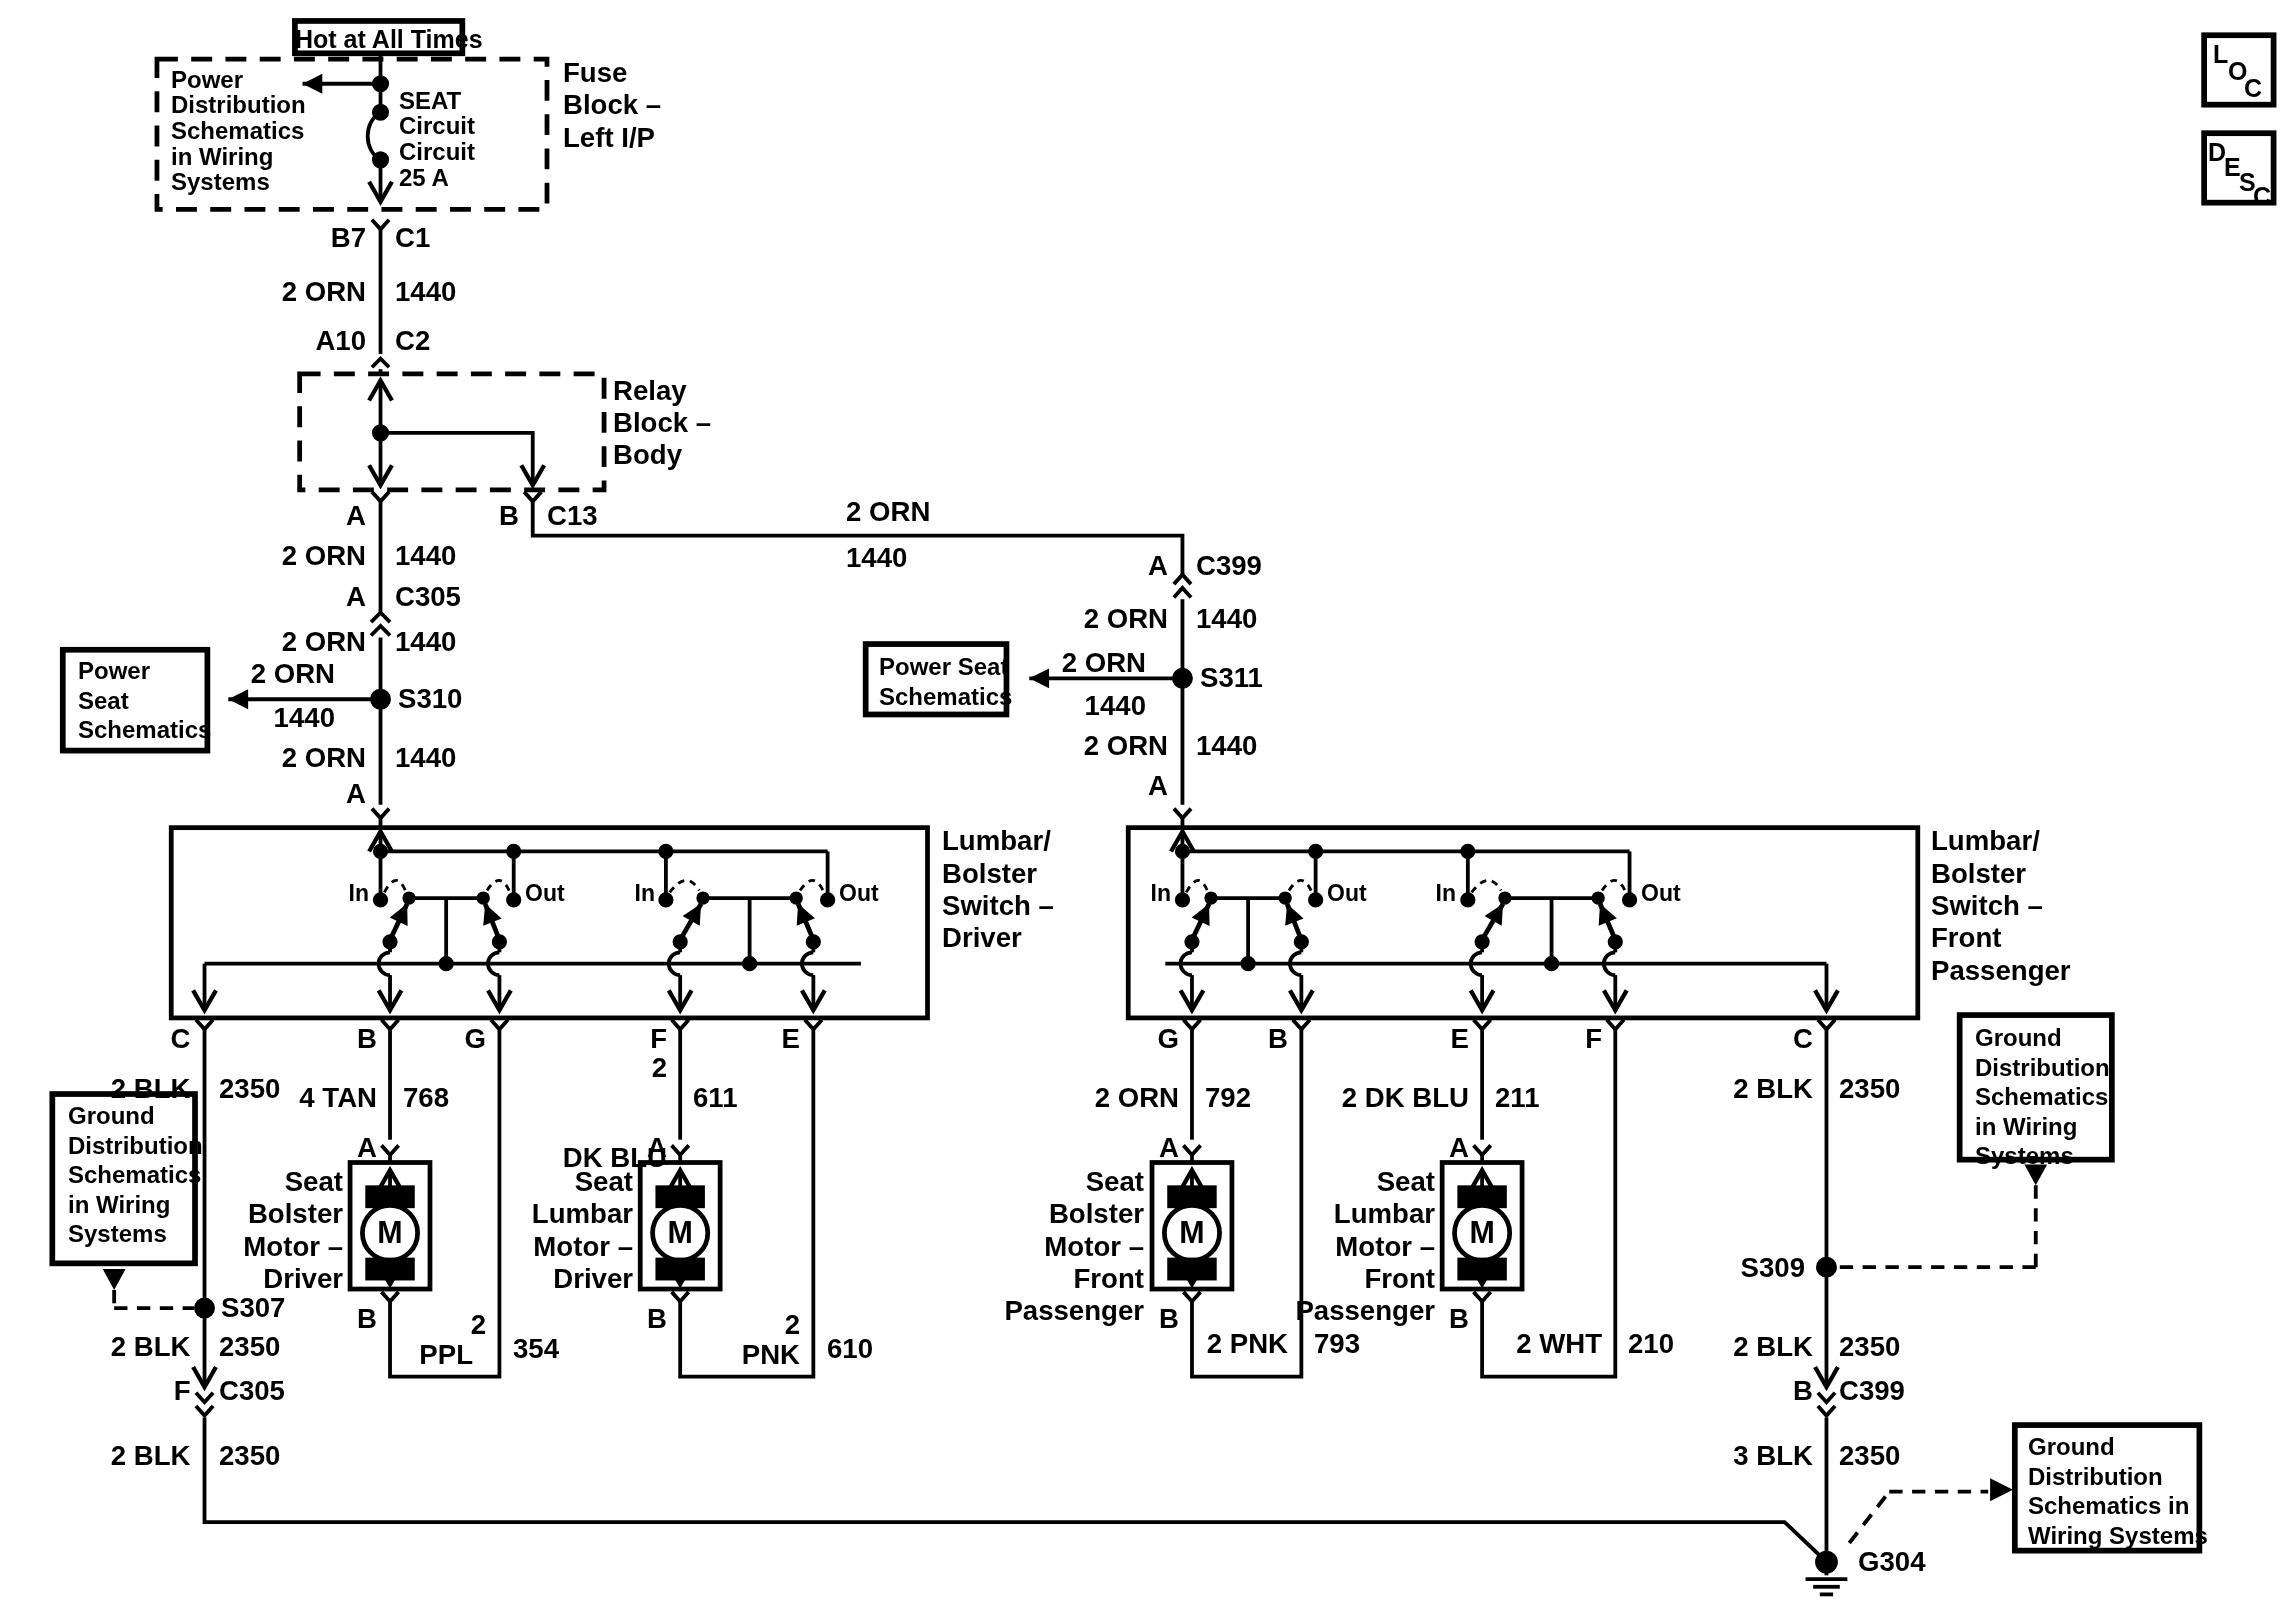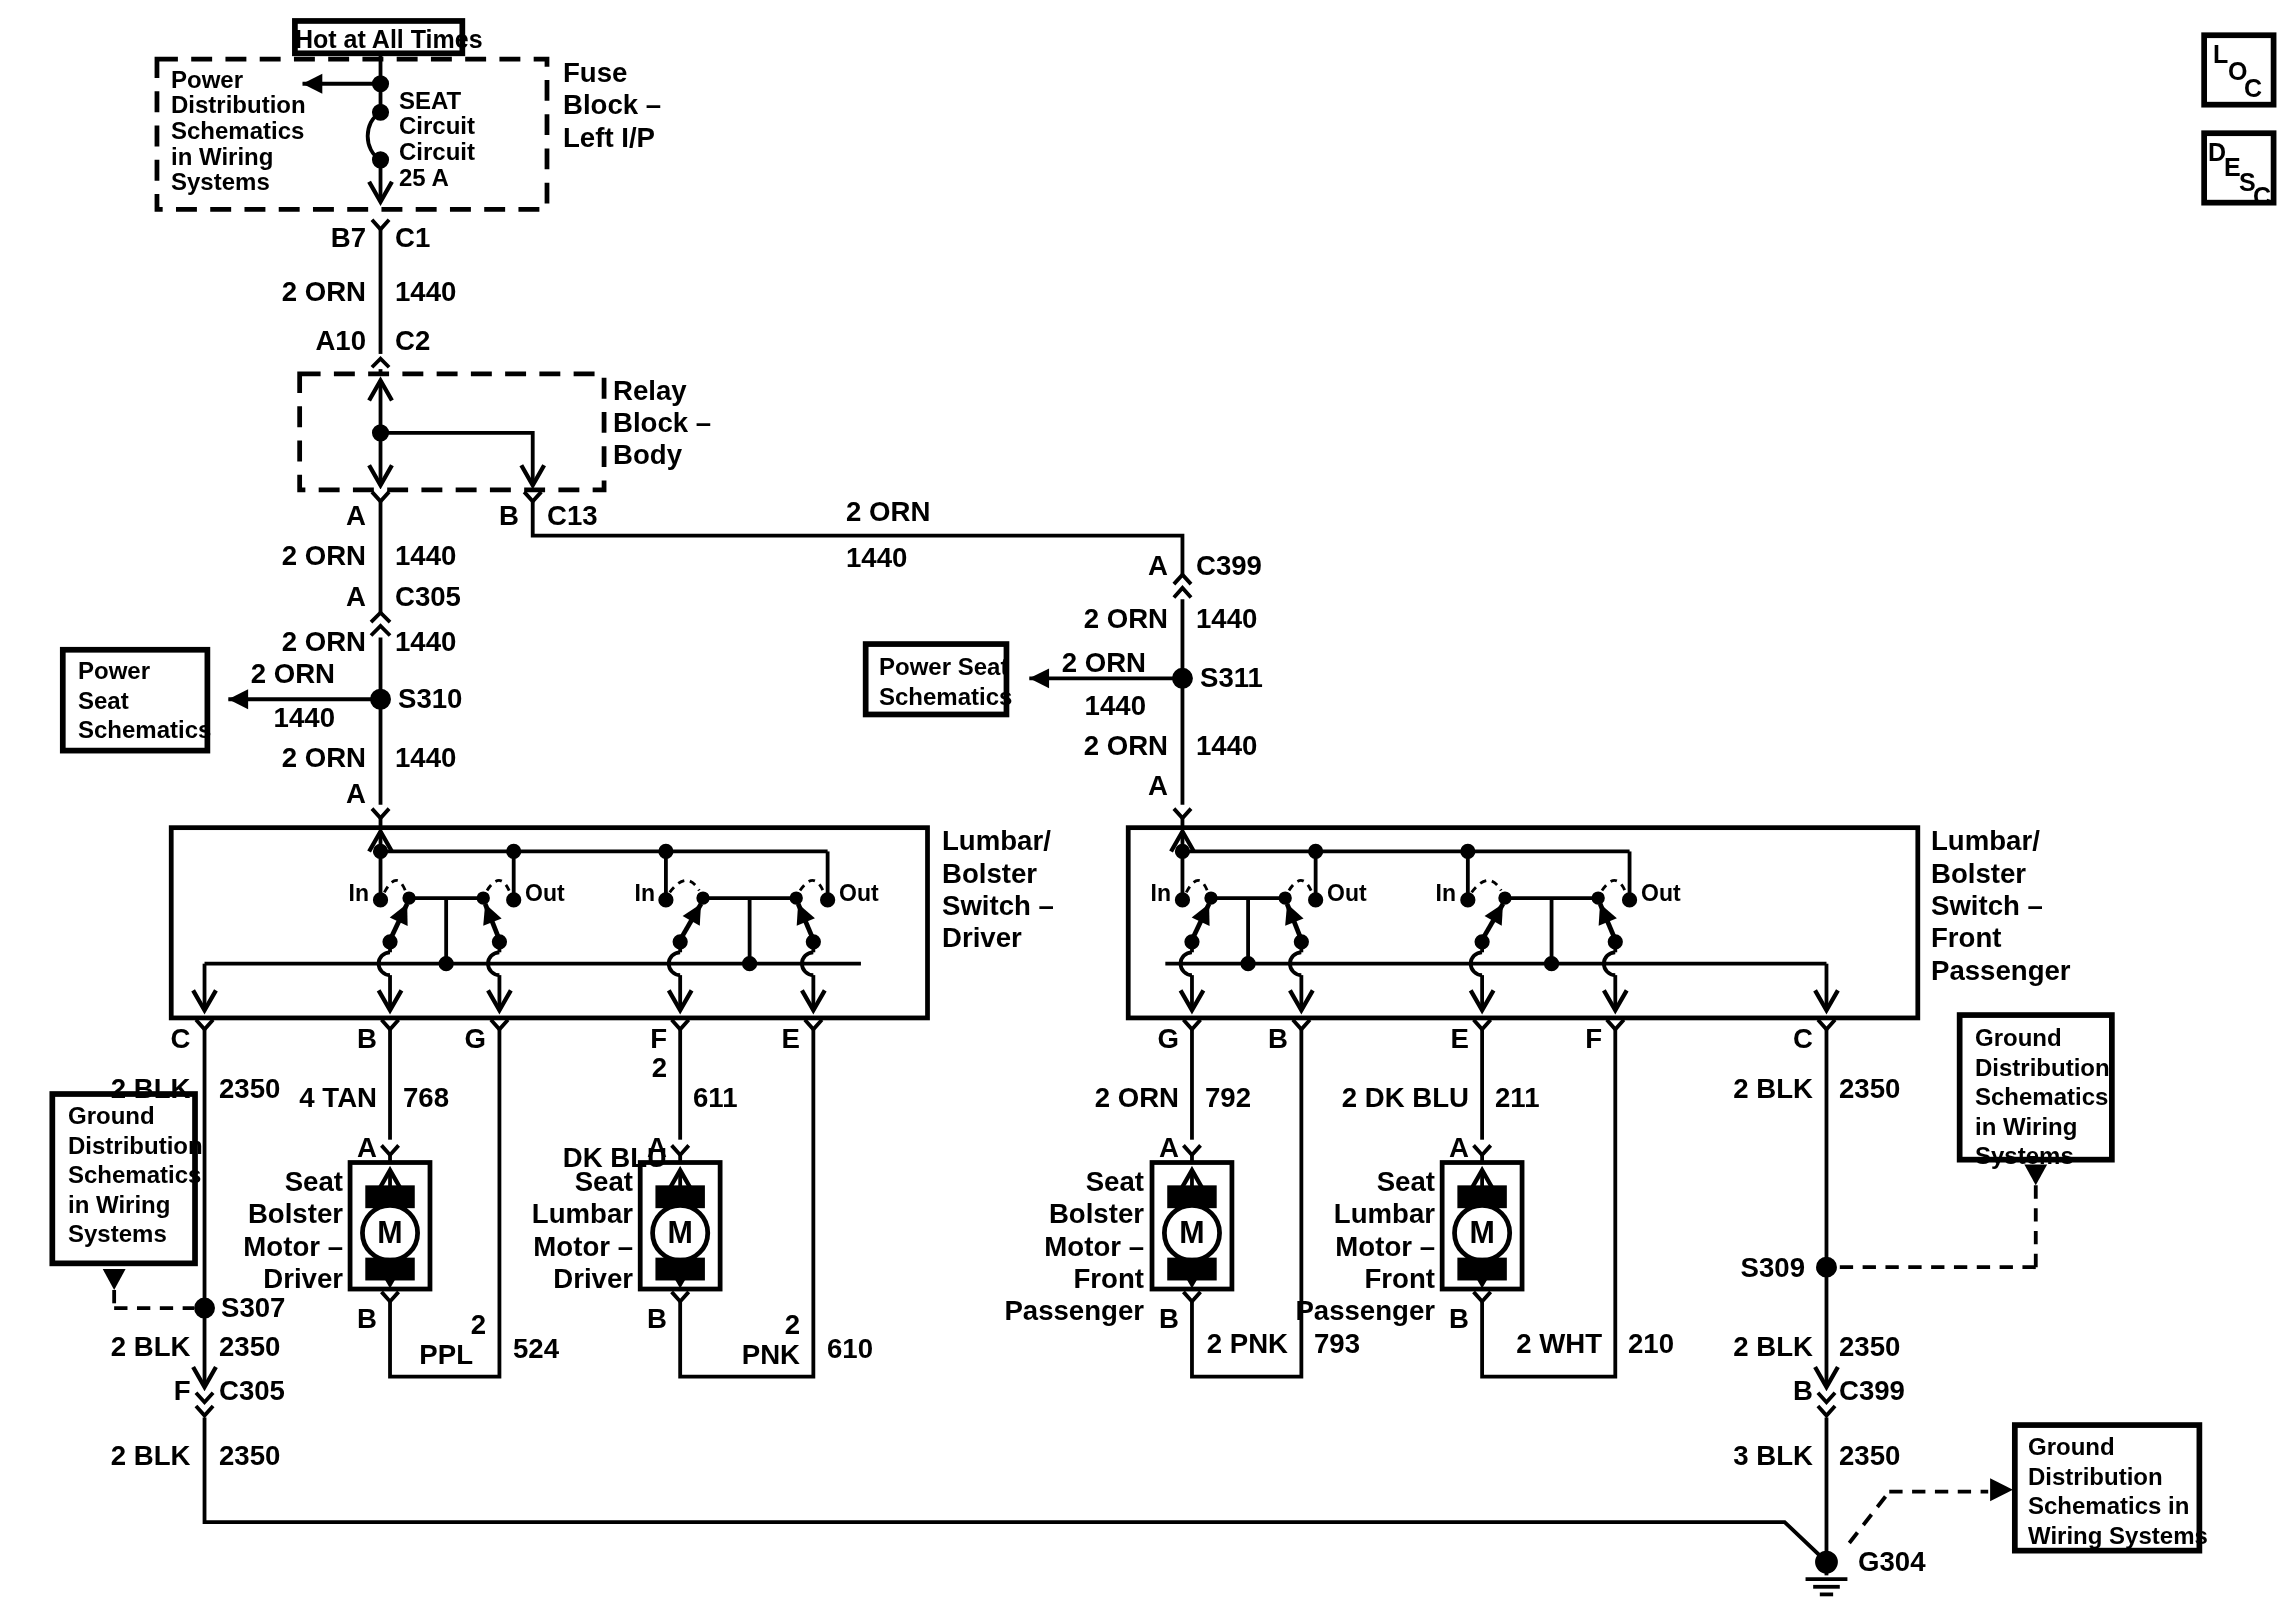--- a/index.html
+++ b/index.html
@@ -457,21 +457,21 @@
 <div class="lbl r" style="left:1254px;top:1265px">Front</div>
 <div class="lbl r" style="left:1254px;top:1297px">Passenger</div>
 
 <div class="lbl r" style="left:196px;top:1305px">B</div>
 <div class="lbl r" style="left:486px;top:1305px">B</div>
 <div class="lbl r" style="left:998px;top:1305px">B</div>
 <div class="lbl r" style="left:1288px;top:1305px">B</div>
 
 <div class="lbl r" style="left:305px;top:1311px">2</div>
 <div class="lbl r" style="left:292px;top:1341px">PPL</div>
-<div class="lbl" style="left:513px;top:1335px">524</div>
+<div class="lbl" style="left:513px;top:1335px">354</div>
 <div class="lbl r" style="left:619px;top:1311px">2</div>
 <div class="lbl r" style="left:619px;top:1341px">PNK</div>
 <div class="lbl" style="left:827px;top:1335px">610</div>
 <div class="lbl r" style="left:1107px;top:1330px">2 PNK</div>
 <div class="lbl" style="left:1314px;top:1330px">793</div>
 <div class="lbl r" style="left:1421px;top:1330px">2 WHT</div>
 <div class="lbl" style="left:1628px;top:1330px">210</div>
 
 <div class="lbl" style="left:221px;top:1294px">S307</div>
 <div class="lbl r" style="left:9.5px;top:1333px">2 BLK</div>

